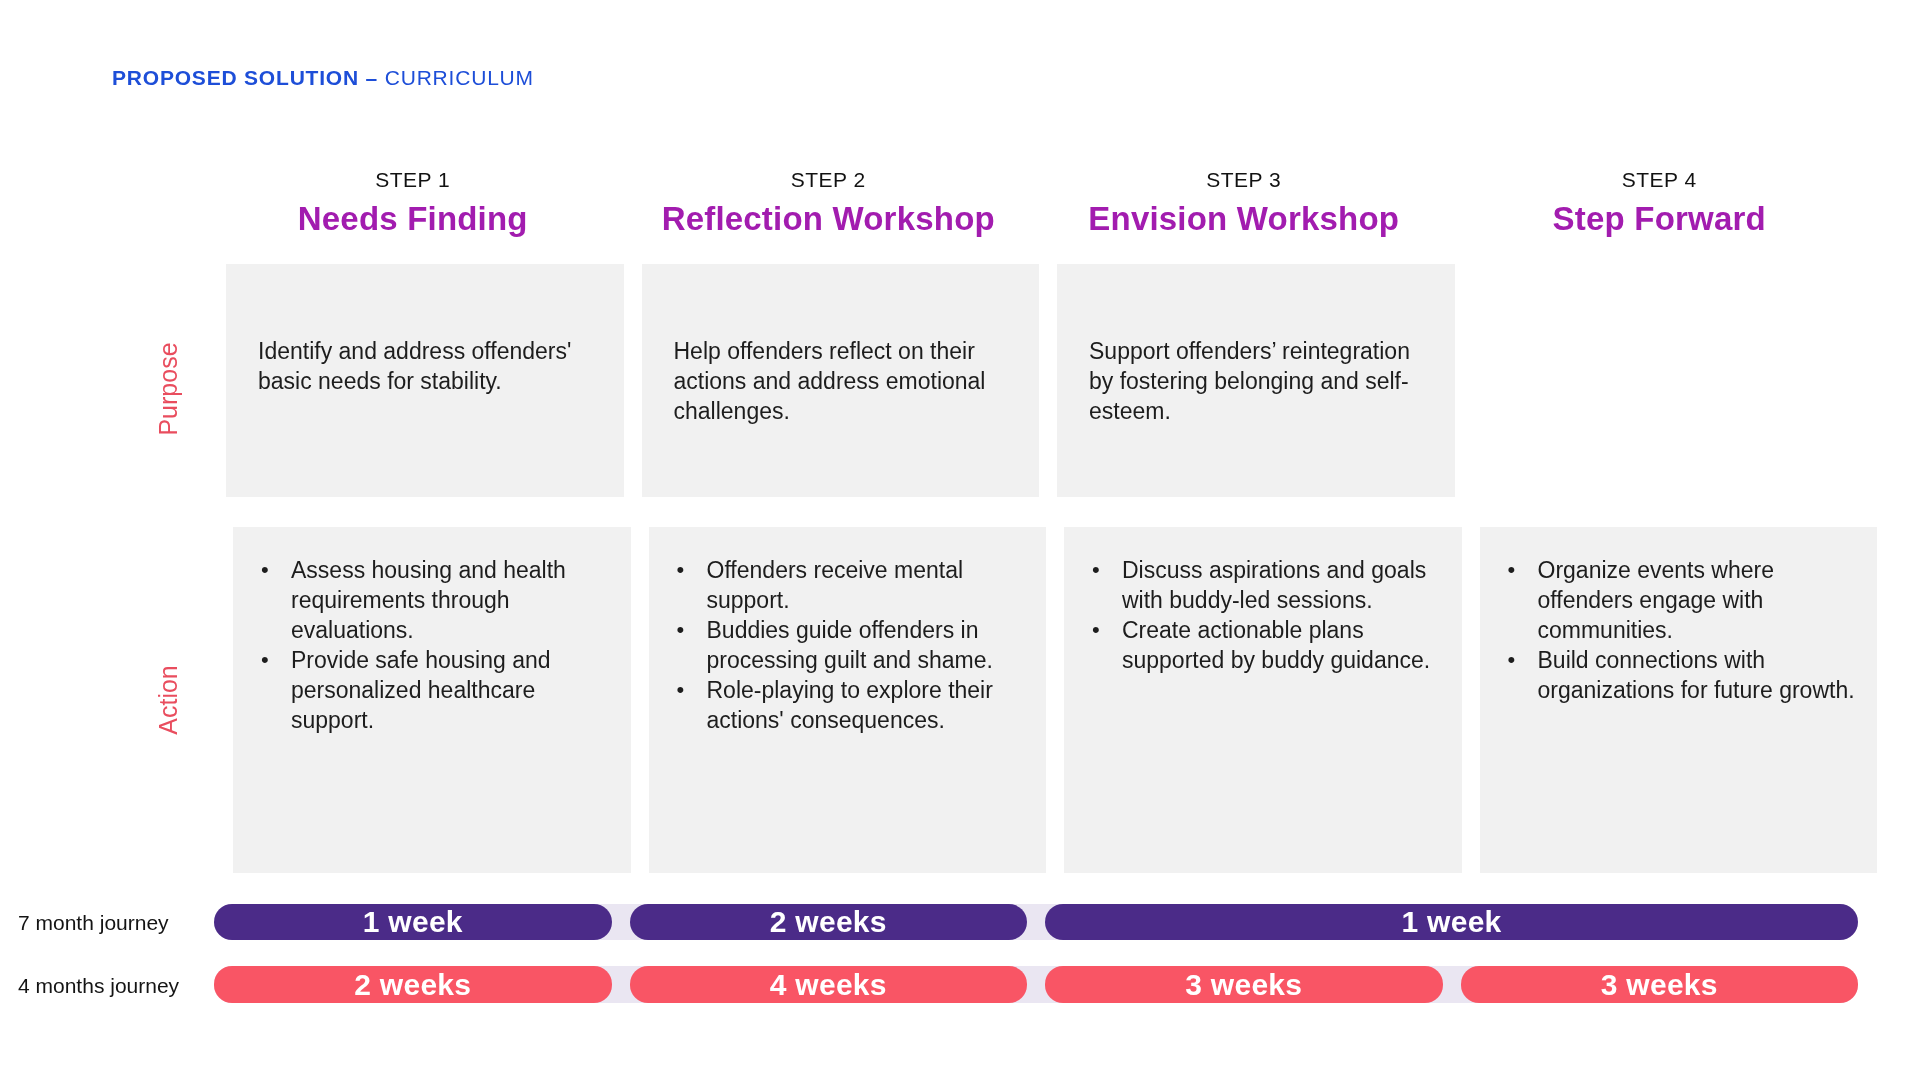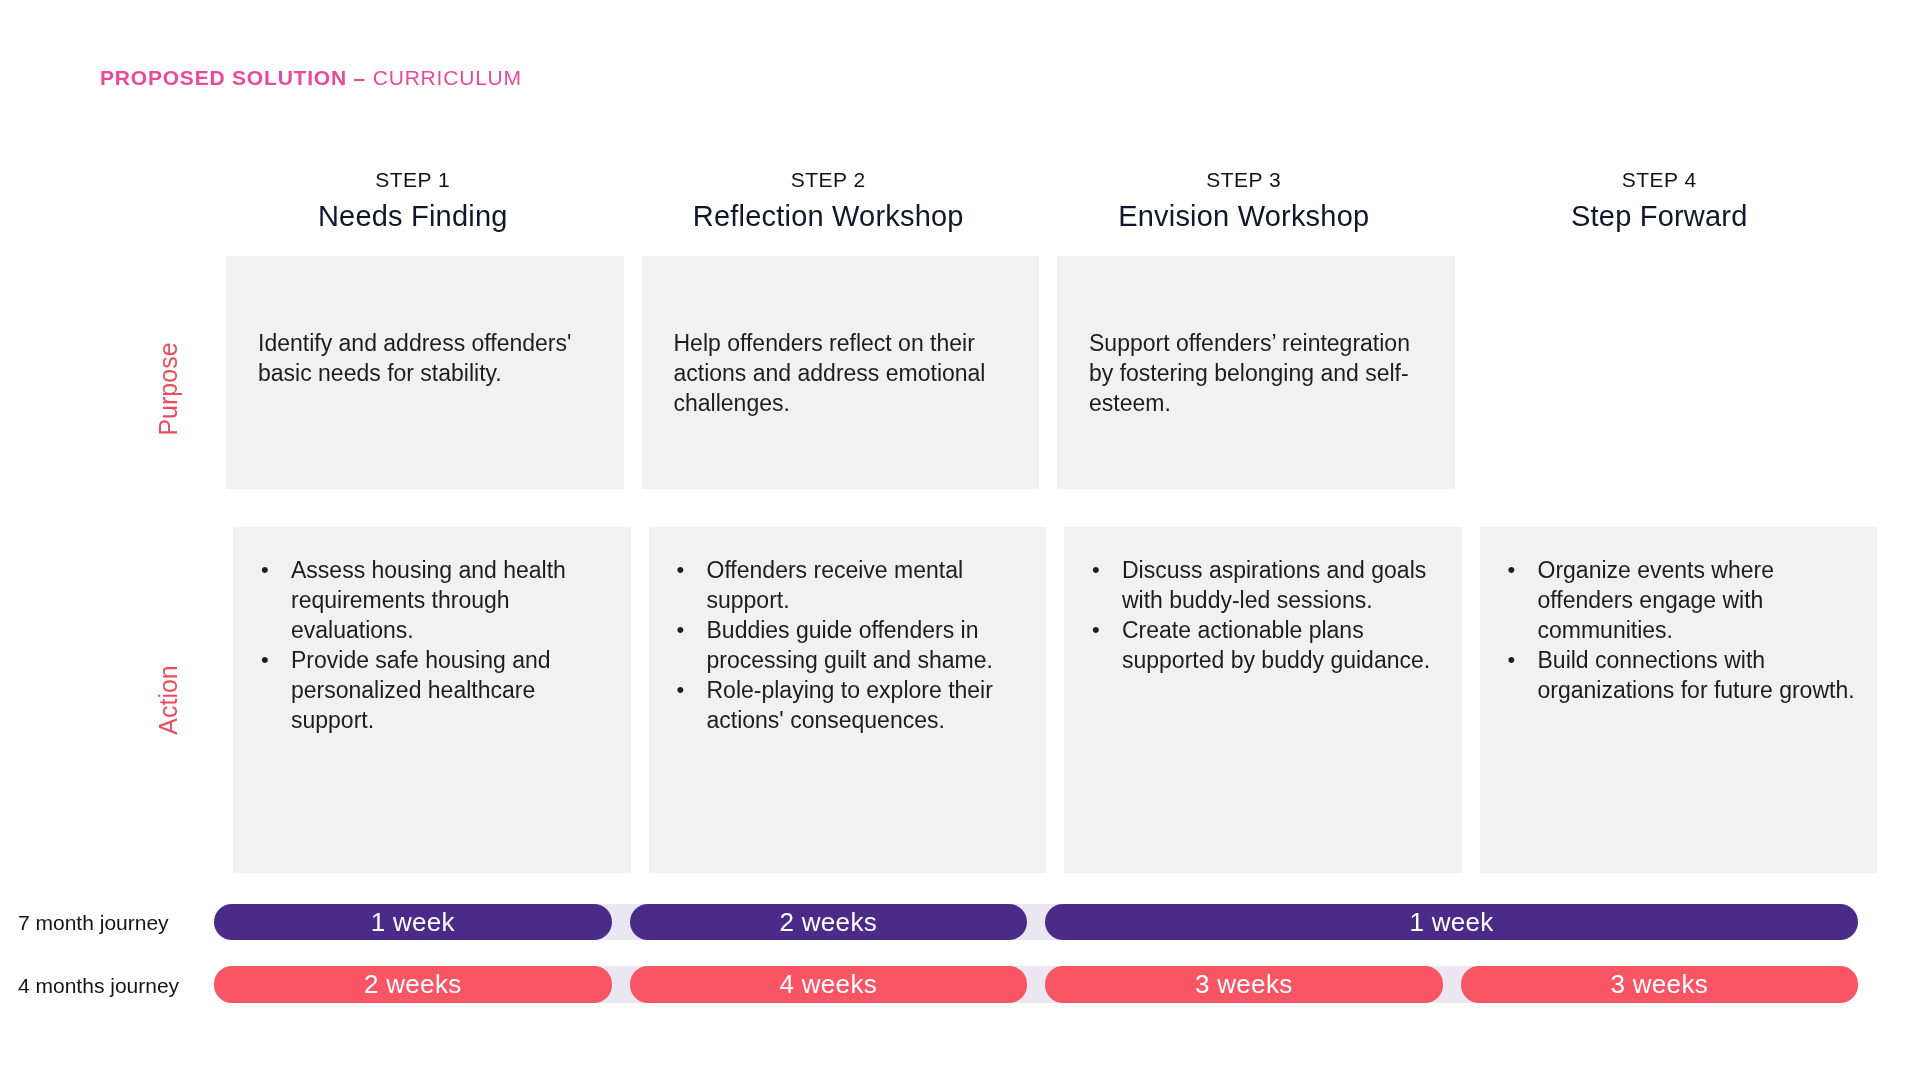--- a/index.html
+++ b/index.html
@@ -8,25 +8,25 @@
     width: 1920px;
     height: 1080px;
     background: #ffffff;
     font-family: "Liberation Sans", "DejaVu Sans", sans-serif;
     overflow: hidden;
   }
 
   
   .page-title {
     position: absolute;
-    left: 100px;
+    left: 112px;
     top: 66px;
     font-size: 21px;
     letter-spacing: 0.8px;
-    color: #ec4899;
+    color: #1d4ed8;
     white-space: nowrap;
   }
   .page-title .t-bold { font-weight: 700; }
   .page-title .t-light { font-weight: 400; }
 
   
   .grid {
     position: absolute;
     left: 214px;
     width: 1644px;
@@ -38,39 +38,39 @@
   
   .headers-row { top: 168px; }
   .col-header { text-align: center; }
   .step-label {
     font-size: 21px;
     color: #121212;
     letter-spacing: 0.5px;
     margin-bottom: 8px;
   }
   .step-title {
-    font-size: 29px;
-    font-weight: 400;
-    color: #0f172a;
+    font-size: 33px;
+    font-weight: 700;
+    color: #a21caf;
     letter-spacing: 0.2px;
   }
 
   
   .rotated-label {
     position: absolute;
     transform: translate(-50%, -50%) rotate(-90deg);
     white-space: nowrap;
     color: #E94D5E;
     font-size: 25px;
   }
   .purpose-label { left: 168px; top: 389px; }
   .action-label  { left: 168px; top: 700px; }
 
   
-  .purpose-row { top: 256px; height: 233px; padding-left: 12px; }
+  .purpose-row { top: 264px; height: 233px; padding-left: 12px; }
   .action-row  { top: 527px; height: 346px; padding-left: 19px; }
   .box {
     background: #F1F1F1;
     color: #1D1D1D;
     font-size: 23px;
     line-height: 30px;
   }
   .purpose-box { padding: 72px 26px 0 32px; box-sizing: border-box; }
   .purpose-box p { margin: 0; }
   .action-box { padding: 28px 20px 0 0; box-sizing: border-box; }
@@ -101,22 +101,22 @@
 
   .timeline-row {
     border-radius: 18px;
     background: #EAE6F2;
   }
   .timeline-1month  { top: 904px; height: 36px; }
   .timeline-3months { top: 966px; height: 37px; }
   .pill {
     border-radius: 18px;
     color: #ffffff;
-    font-size: 26px;
-    font-weight: 400;
+    font-size: 30px;
+    font-weight: 700;
     letter-spacing: 0.3px;
     display: flex;
     align-items: center;
     justify-content: center;
   }
   .pill-purple { background: #4B2B88; }
   .pill-red    { background: #F95565; }
   .span-2 { grid-column: span 2; }
 </style>
 </head>

